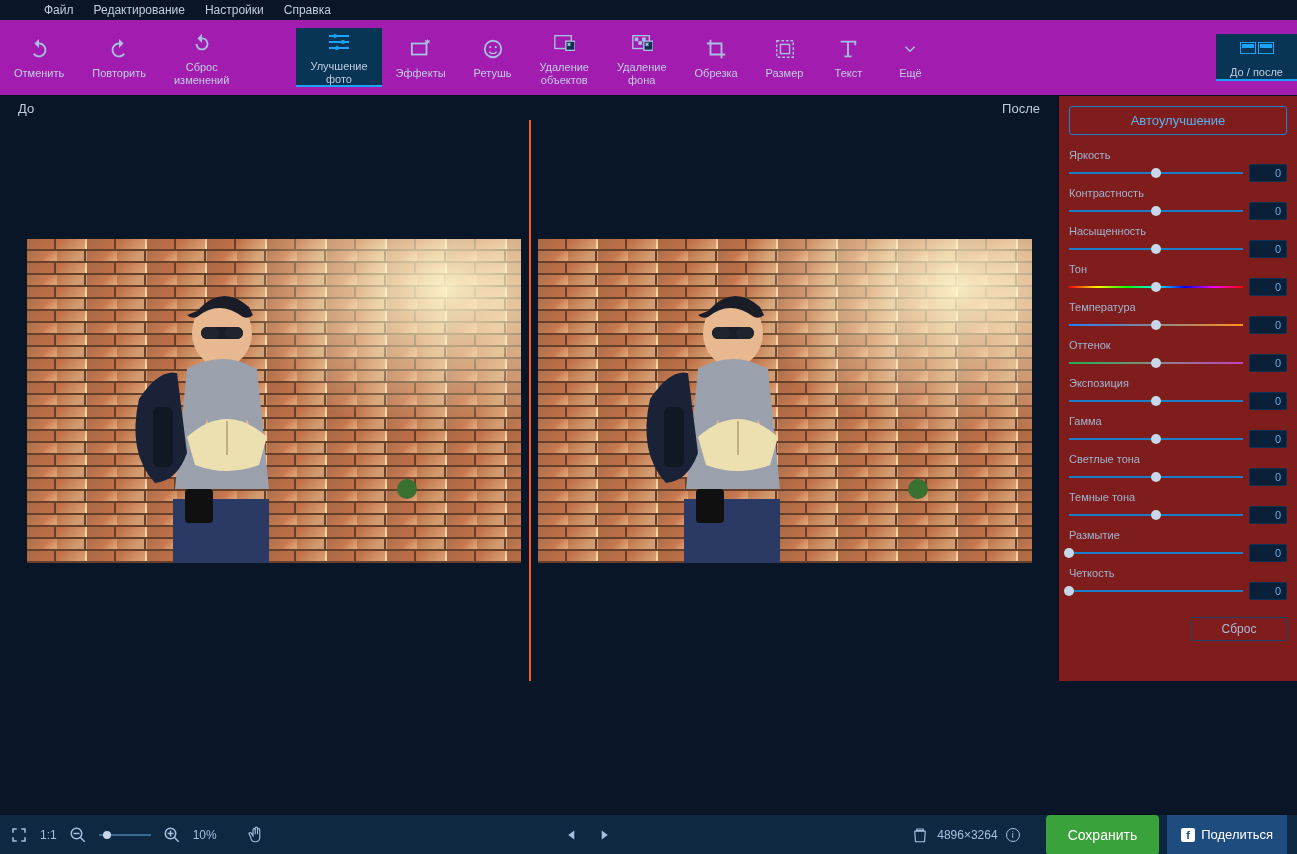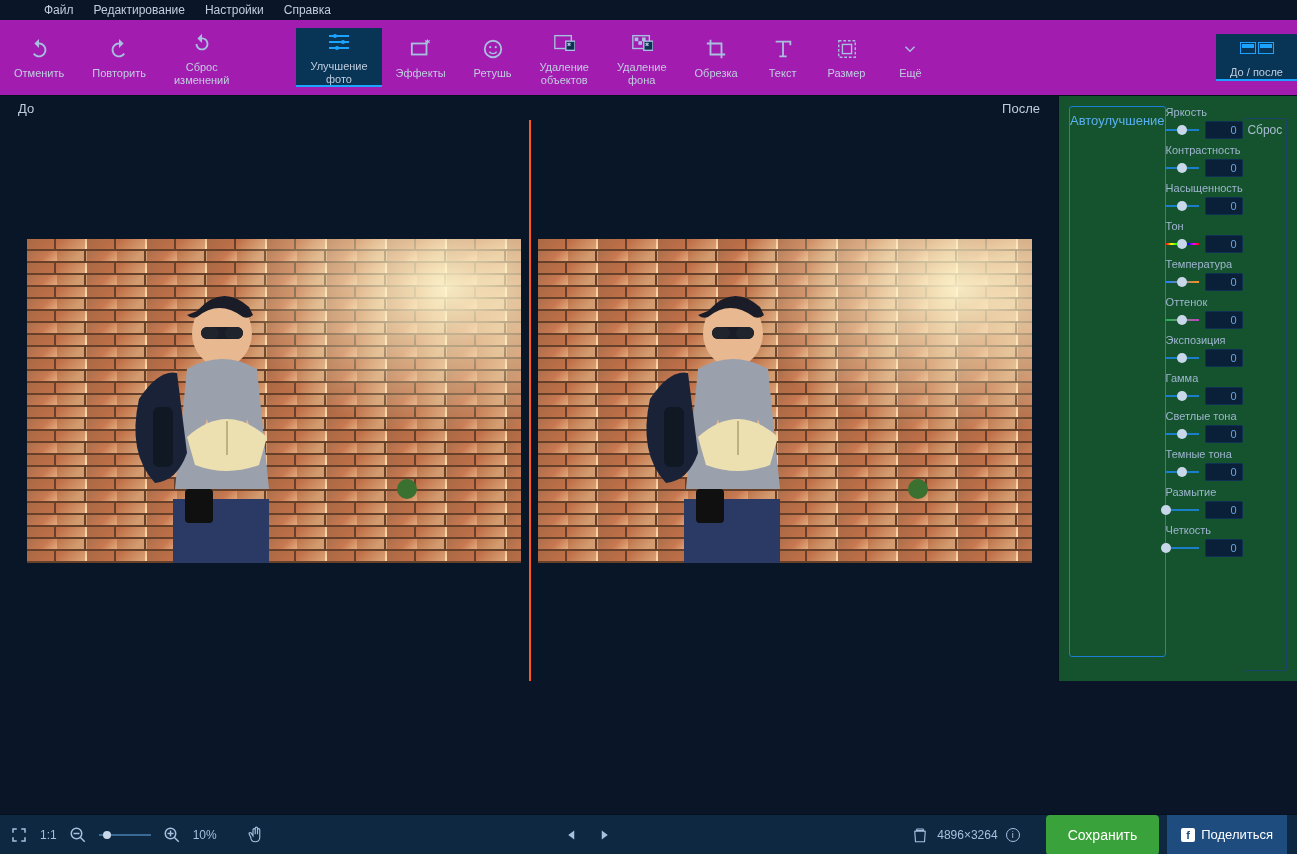--- a/index.html
+++ b/index.html
@@ -25,21 +25,21 @@
 
 .workspace { height: 585px; display: flex; }
 
 .canvas-area { flex: 1; background: #091628; position: relative; display: flex; flex-direction: column; }
 .canvas-header { height: 24px; display: flex; justify-content: space-between; align-items: center; padding: 0 18px; font-size: 13px; color: #c0cde0; }
 .canvas-content { flex: 1; display: flex; position: relative; align-items: center; padding: 0 18px; }
 .image-pane { flex: 1; display: flex; align-items: center; justify-content: center; }
 .image-svg { width: 494px; height: 324px; display: block; }
 .divider-line { position: absolute; top: 0; bottom: 0; left: 50%; width: 2px; background: #ff5722; }
 
-.side-panel { width: 239px; background: #14532d; padding: 10px 10px; border-left: 1px solid #06111f; display: flex; }
+.side-panel { width: 239px; background: #7f1d1d; padding: 10px 10px; border-left: 1px solid #06111f; display: flex; flex-direction: column; }
 .auto-enhance { border: 1px solid #1b7fd6; border-radius: 3px; padding: 6px 0; text-align: center; color: #5ab0f0; font-size: 13px; margin-bottom: 14px; cursor: pointer; }
 .slider-row { margin-bottom: 5px; }
 .slider-label { font-size: 11px; color: #9fb5d0; margin-bottom: 3px; }
 .slider-wrap { display: flex; align-items: center; gap: 6px; }
 .track-wrap { flex: 1; position: relative; height: 14px; display: flex; align-items: center; }
 .track { width: 100%; height: 2px; background: linear-gradient(to right, #1a7fc8, #1a7fc8); position: relative; }
 .track.hue { background: linear-gradient(to right, red, yellow, lime, cyan, blue, magenta, red); }
 .track.temp { background: linear-gradient(to right, #2080ff, #888, #ff9020); }
 .track.tint { background: linear-gradient(to right, #20b050, #888, #c040c0); }
 .thumb { position: absolute; width: 10px; height: 10px; border-radius: 50%; background: #c8d8ea; top: 50%; transform: translate(-50%, -50%); }
@@ -161,33 +161,33 @@
     <div class="icon-wrap">
         <svg class="icon-svg" width="22" height="22" viewBox="0 0 24 24">
           <path d="M6 2v16h16M2 6h16v16" fill="none" stroke="#a8bfe0" stroke-width="2"></path>
         </svg>
       </div>
     <div class="label">Обрезка</div>
   </div>
   <div class="tool">
     <div class="icon-wrap">
         <svg class="icon-svg" width="22" height="22" viewBox="0 0 24 24">
-          <path d="M4 4h16v4M12 4v16M8 20h8" fill="none" stroke="#a8bfe0" stroke-width="2"></path>
-        </svg>
-      </div>
-    <div class="label">Текст</div>
-  </div>
-  <div class="tool">
-    <div class="icon-wrap">
-        <svg class="icon-svg" width="22" height="22" viewBox="0 0 24 24">
           <rect x="3" y="3" width="18" height="18" fill="none" stroke="#a8bfe0" stroke-width="1.5" stroke-dasharray="3 2"></rect>
           <rect x="7" y="7" width="10" height="10" fill="none" stroke="#a8bfe0" stroke-width="1.5"></rect>
         </svg>
       </div>
     <div class="label">Размер</div>
+  </div>
+  <div class="tool">
+    <div class="icon-wrap">
+        <svg class="icon-svg" width="22" height="22" viewBox="0 0 24 24">
+          <path d="M4 4h16v4M12 4v16M8 20h8" fill="none" stroke="#a8bfe0" stroke-width="2"></path>
+        </svg>
+      </div>
+    <div class="label">Текст</div>
   </div>
   <div class="tool">
     <div class="icon-wrap">
         <svg class="icon-svg" width="18" height="18" viewBox="0 0 24 24">
           <path d="M6 9l6 6 6-6" fill="none" stroke="#a8bfe0" stroke-width="2"></path>
         </svg>
       </div>
     <div class="label">Ещё</div>
   </div>
   <div class="toolbar-spacer"></div>

